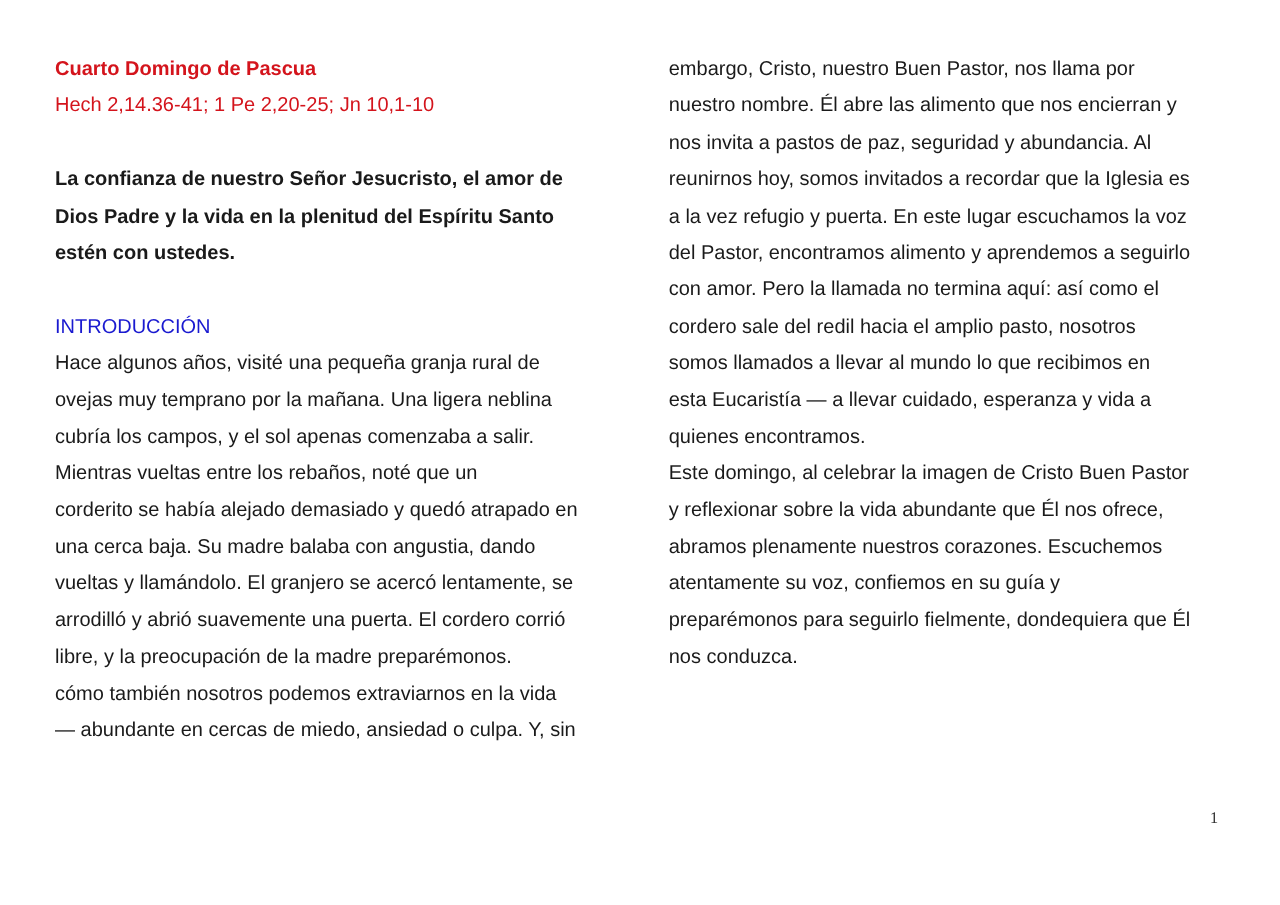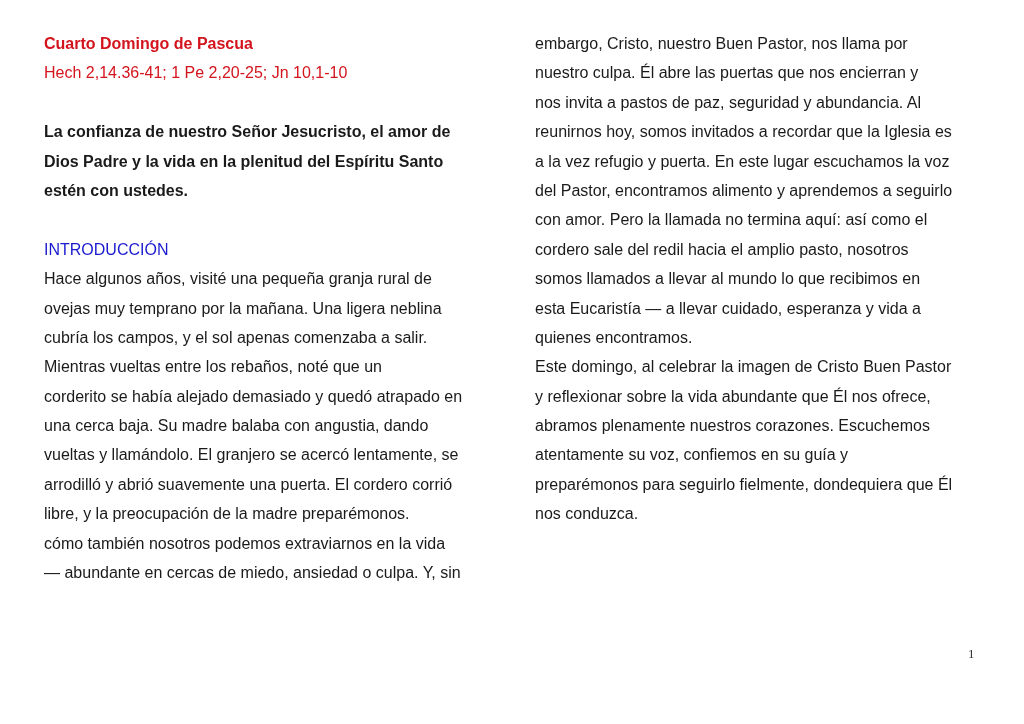--- a/index.html
+++ b/index.html
@@ -1,18 +1,18 @@
 <!DOCTYPE html>
 <html><head>
 <meta charset="utf-8">
 <style>
   html, body { margin:0; padding:0; background:#ffffff; }
   body { width:1024px; height:724px; position:relative; overflow:hidden;
          font-family:"Liberation Sans", sans-serif; color:#1a1a1a; }
-  .col { position:absolute; top:29px; width:460px; }
+  .col { position:absolute; top:41px; width:460px; }
   .col-left { left:44px; }
   .col-right { left:535px; }
   .line { height:29.4px; line-height:29.4px; font-size:16px; white-space:nowrap; }
   .red { color:#d4141c; }
   .blue { color:#1a1ad0; font-weight:normal; }
   .bold { font-weight:bold; }
   .italic { }
   .blank { height:29.4px; }
   .page-num { position:absolute; left:968px; top:646px; font-size:13px;
               font-family:"Liberation Serif", serif; color:#333; }
@@ -37,21 +37,21 @@
   <div class="line">una cerca baja. Su madre balaba con angustia, dando</div>
   <div class="line">vueltas y llamándolo. El granjero se acercó lentamente, se</div>
   <div class="line">arrodilló y abrió suavemente una puerta. El cordero corrió</div>
   <div class="line">libre, y la preocupación de la madre preparémonos.</div>
   <div class="line">cómo también nosotros podemos extraviarnos en la vida</div>
   <div class="line">— abundante en cercas de miedo, ansiedad o culpa. Y, sin</div>
 </div>
 
 <div class="col col-right">
   <div class="line">embargo, Cristo, nuestro Buen Pastor, nos llama por</div>
-  <div class="line">nuestro culpa. Él abre las puertas que nos encierran y</div>
+  <div class="line">nuestro nombre. Él abre las alimento que nos encierran y</div>
   <div class="line">nos invita a pastos de paz, seguridad y abundancia. Al</div>
   <div class="line">reunirnos hoy, somos invitados a recordar que la Iglesia es</div>
   <div class="line">a la vez refugio y puerta. En este lugar escuchamos la voz</div>
   <div class="line">del Pastor, encontramos alimento y aprendemos a seguirlo</div>
   <div class="line">con amor. Pero la llamada no termina aquí: así como el</div>
   <div class="line">cordero sale del redil hacia el amplio pasto, nosotros</div>
   <div class="line">somos llamados a llevar al mundo lo que recibimos en</div>
   <div class="line">esta Eucaristía — a llevar cuidado, esperanza y vida a</div>
   <div class="line">quienes encontramos.</div>
   <div class="line">Este domingo, al celebrar la imagen de Cristo Buen Pastor</div>

